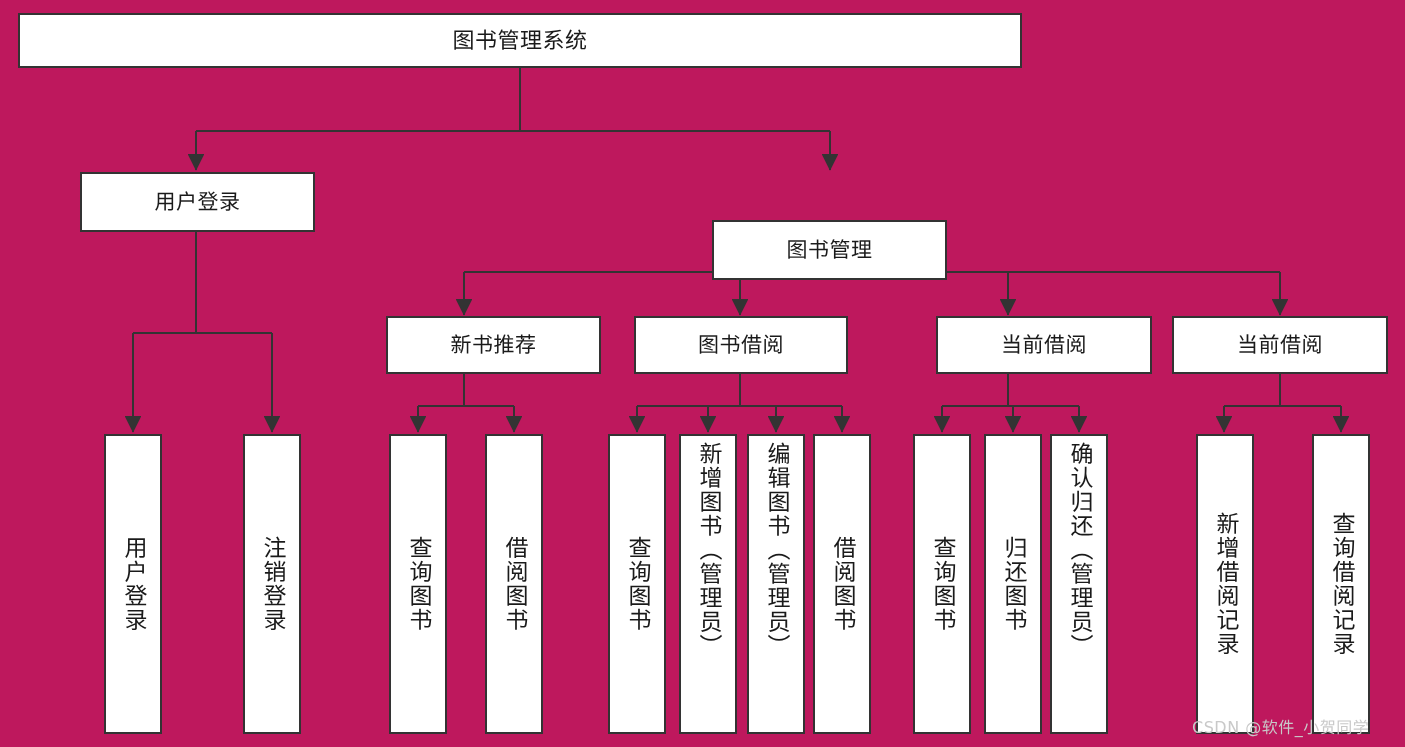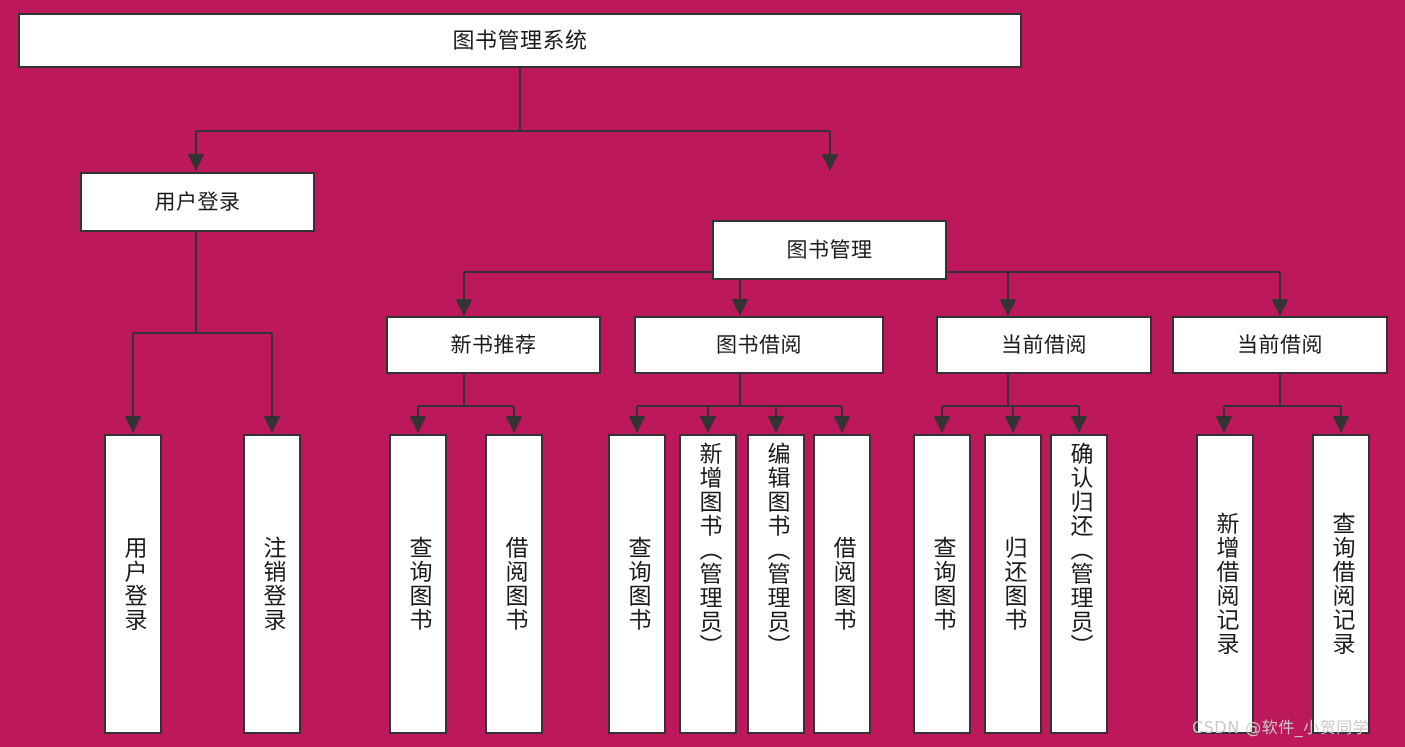--- a/index.html
+++ b/index.html
@@ -145,21 +145,21 @@
   </div>
 
   <div class="node horiz" style="left:712px; top:172px; width:235px; height:60px;margin-top:48px;">
     <span class="node-label">图书管理</span>
   </div>
 
   <div class="node horiz" style="left:362px; top:316px; width:215px; height:58px;margin-left:24px;">
     <span class="node-label">新书推荐</span>
   </div>
 
-  <div class="node horiz" style="left:634px; top:316px; width:250px; height:58px;">
+  <div class="node horiz" style="left:634px; top:316px; width:214px; height:58px;">
     <span class="node-label">图书借阅</span>
   </div>
 
   <div class="node horiz" style="left:901px; top:316px; width:216px; height:58px;margin-left:35px;">
     <span class="node-label">当前借阅</span>
   </div>
 
   <div class="node horiz" style="left:1172px; top:316px; width:216px; height:58px;">
     <span class="node-label">当前借阅</span>
   </div>

